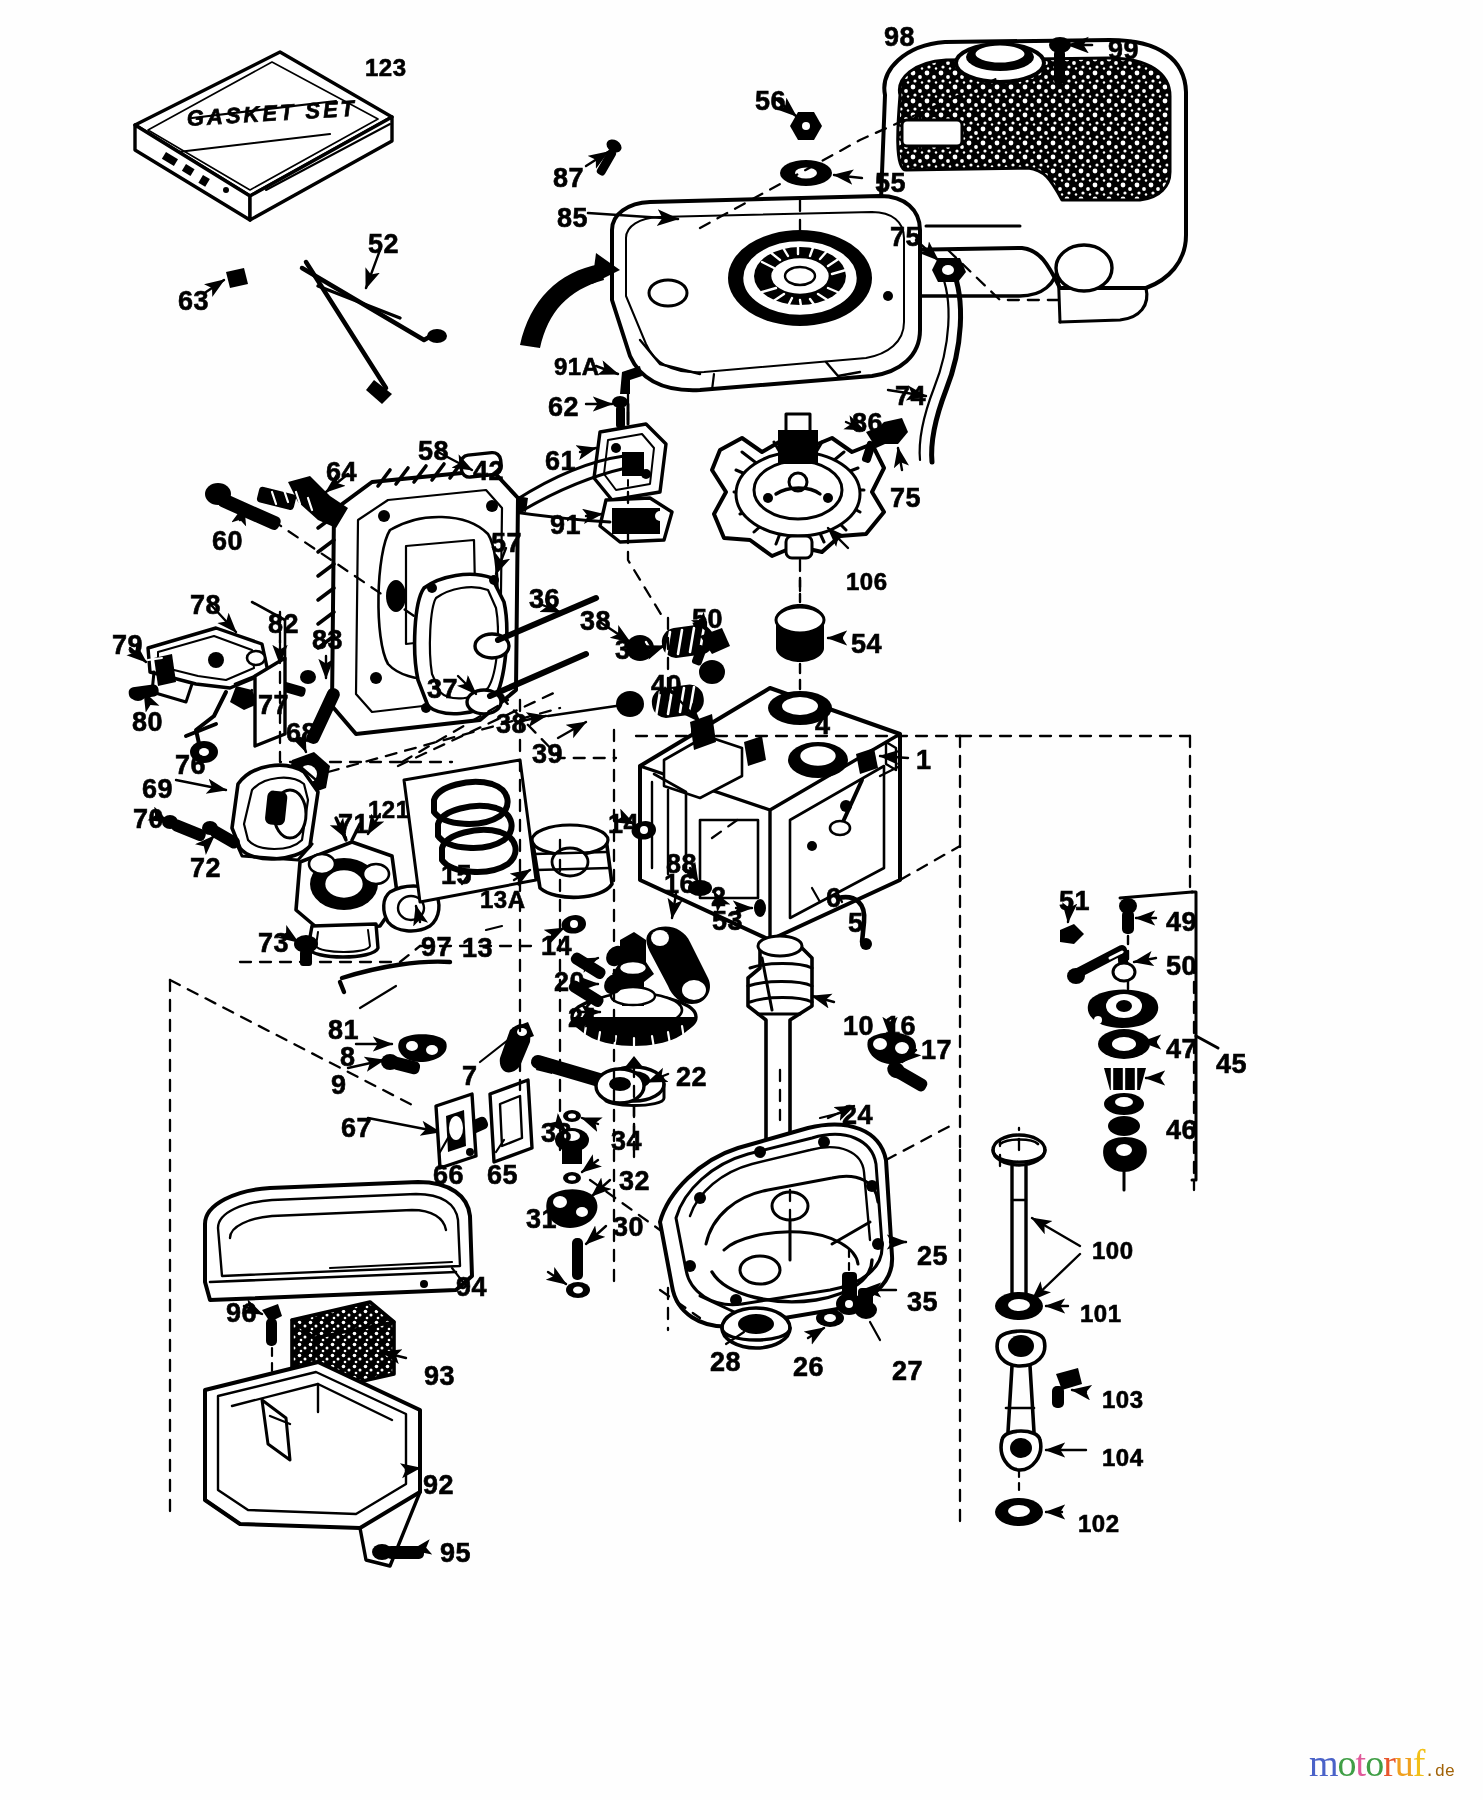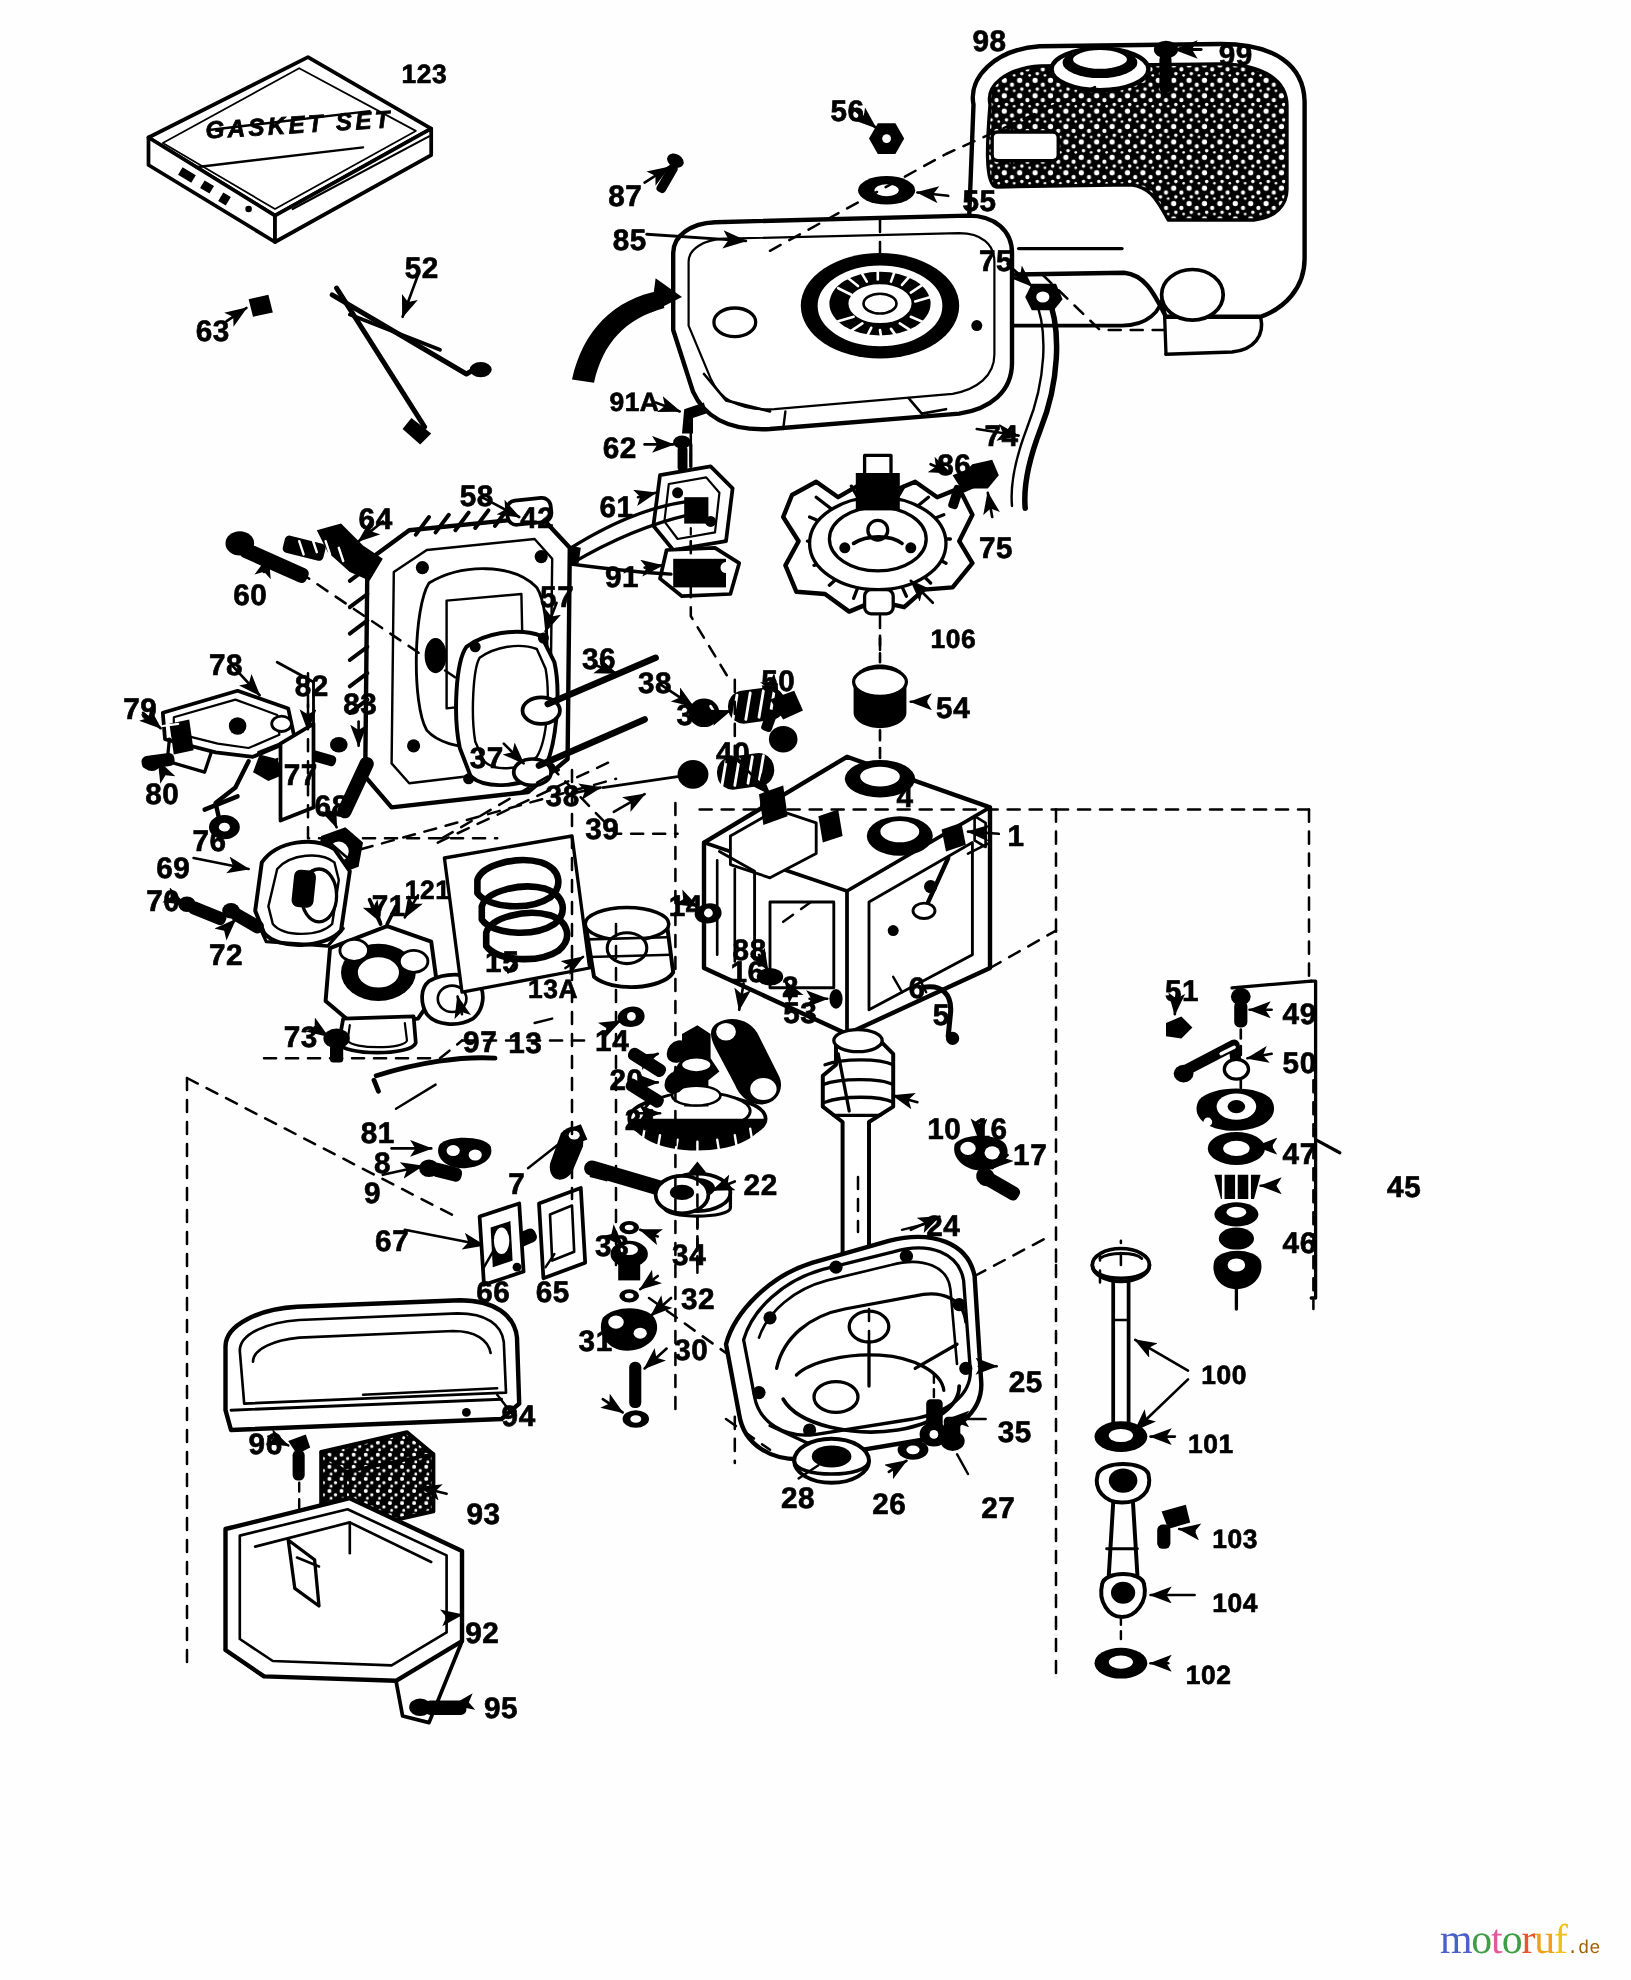--- a/index.html
+++ b/index.html
@@ -1058,21 +1058,21 @@
       <div class="num" style="left: 568px; top: 1005px;">21</div>
       <div class="num" style="left: 676px; top: 1064px;">22</div>
       <div class="num" style="left: 843px; top: 1013px;">10</div>
       <div class="num" style="left: 885px; top: 1013px;">16</div>
       <div class="num" style="left: 921px; top: 1037px;">17</div>
       <div class="num" style="left: 1059px; top: 888px;">51</div>
       <div class="num" style="left: 1166px; top: 909px;">49</div>
       <div class="num" style="left: 1166px; top: 953px;">50</div>
       <div class="num" style="left: 1166px; top: 1036px;">47</div>
       <div class="num" style="left: 1166px; top: 1073px; margin-top: 44px;">46</div>
-      <div class="num" style="left: 1261px; top: 1051px; margin-top: 15px;">45</div>
+      <div class="num" style="left: 1216px; top: 1051px;">45</div>
       <div class="num" style="left: 328px; top: 1017px;">81</div>
       <div class="num" style="left: 340px; top: 1044px;">8</div>
       <div class="num" style="left: 331px; top: 1072px;">9</div>
       <div class="num" style="left: 462px; top: 1063px;">7</div>
       <div class="num" style="left: 341px; top: 1115px;">67</div>
       <div class="num" style="left: 433px; top: 1162px;">66</div>
       <div class="num" style="left: 487px; top: 1162px;">65</div>
       <div class="num" style="left: 541px; top: 1120px; text-align: right;">33</div>
       <div class="num" style="left: 611px; top: 1128px;">34</div>
       <div class="num" style="left: 619px; top: 1168px;">32</div>

